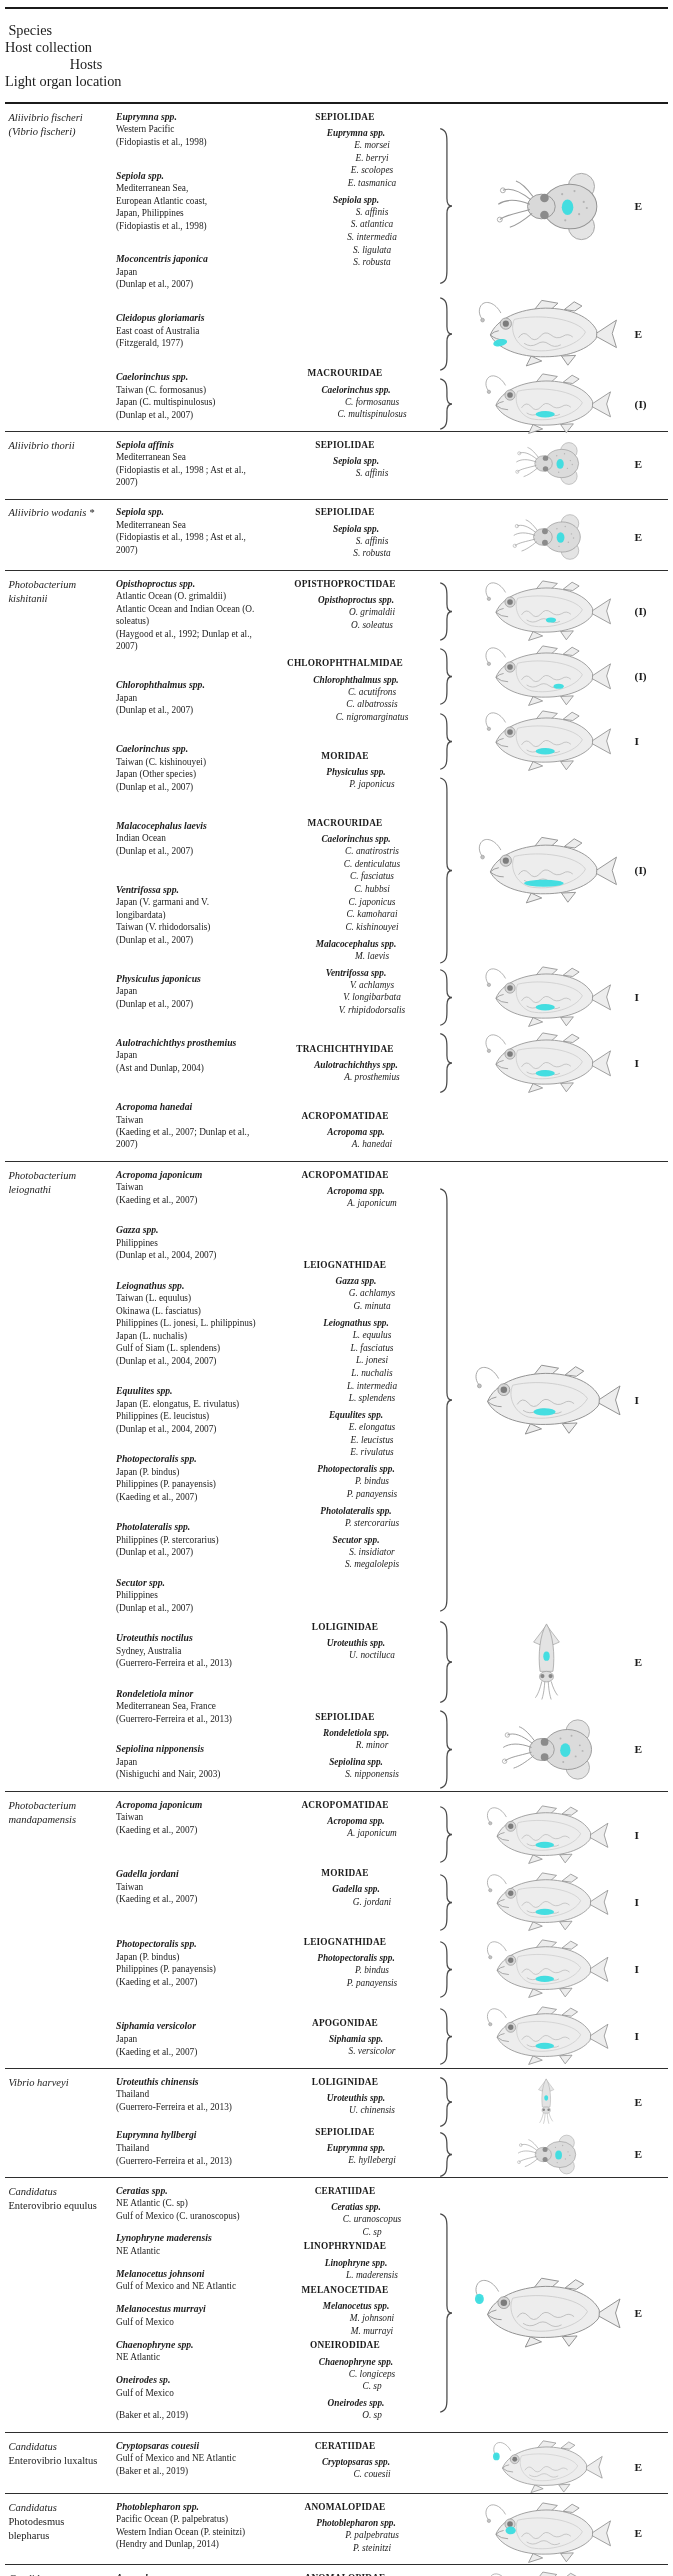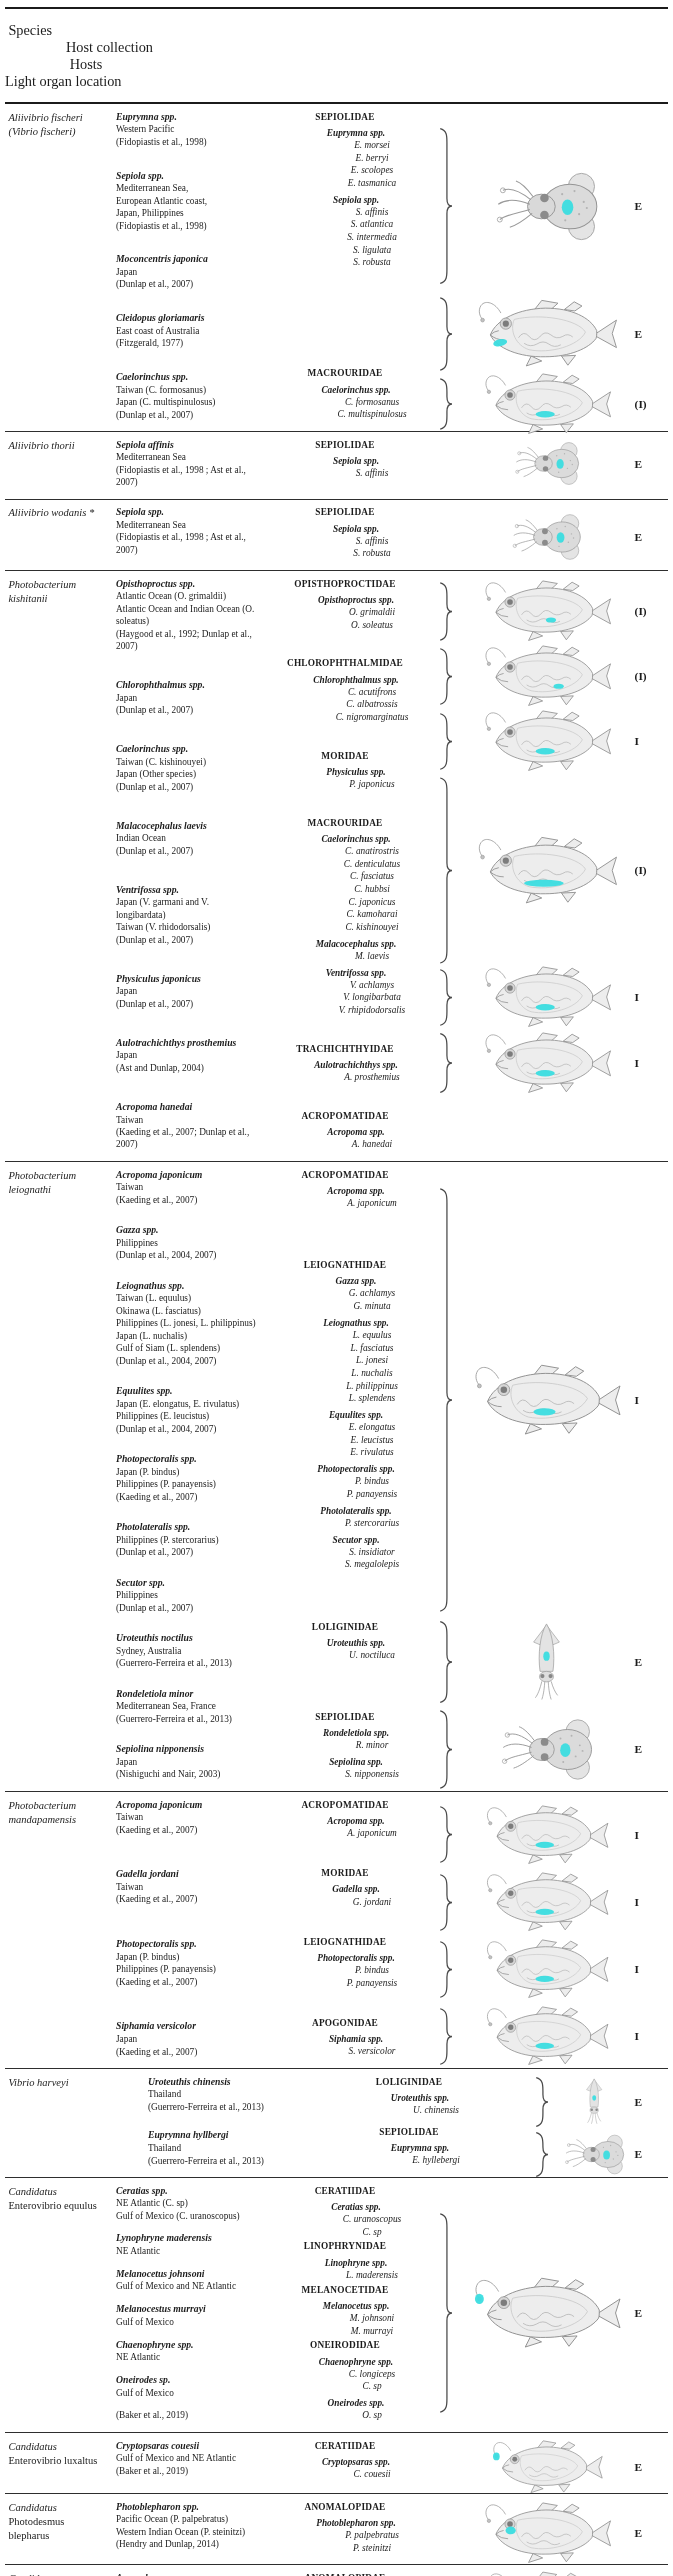--- a/index.html
+++ b/index.html
@@ -1,20 +1,20 @@
 <!DOCTYPE html>
 <html style="font-size:13.5px"><head>
 <meta charset="utf-8">
 <style>
   html,body{margin:0;padding:0;background:#fff;}
   body{width:673px;font-family:"Liberation Serif","DejaVu Serif",serif;color:#1c1c1c;}
   .table{margin:6.7px 5px 0 5px;border-top:2.5px solid #1b1b1b;border-bottom:2.5px solid #1b1b1b;}
   .thead{display:flex;align-items:flex-start;padding:13.5px 0 11.8px 0;border-bottom:2.5px solid #1b1b1b;font-size:14.3px;flex-direction:column;}
   .c1{width:111px;padding-left:3.4px;box-sizing:border-box;}
-  .c2{width:148px;box-sizing:border-box;text-align:right;}
+  .c2{width:148px;box-sizing:border-box;}
   .c3{width:162px;text-align:center;box-sizing:border-box;}
   .c4{flex:1;text-align:right;box-sizing:border-box;}
   .row{display:flex;position:relative;border-bottom:1.7px solid #2e2e2e;padding:5px 0;box-sizing:border-box;}
   .row:last-child{border-bottom:none;}
   .col-species{width:111px;flex:none;padding:1.7px 1.7px 0 3.4px;font-size:10.5px;line-height:1.35;box-sizing:border-box;}
   .sp-line{font-style:normal;}
   .sp-line.it{font-style:italic;}
   .col-collect{width:148px;flex:none;display:flex;flex-direction:column;justify-content:space-between;font-size:9.3px;padding:1.7px 5px 5px 0;box-sizing:border-box;}
   .collect-name{font-weight:bold;font-style:italic;font-size:9.7px;line-height:1.3;}
   .collect-line{line-height:1.34;}
@@ -695,21 +695,21 @@
               <div class="genus-name">Gazza spp.</div>
               <div class="species-item">G. achlamys</div>
               <div class="species-item">G. minuta</div>
             </div>
             <div class="genus-block">
               <div class="genus-name">Leiognathus spp.</div>
               <div class="species-item">L. equulus</div>
               <div class="species-item">L. fasciatus</div>
               <div class="species-item">L. jonesi</div>
               <div class="species-item">L. nuchalis</div>
-              <div class="species-item">L. philippinus</div>
+              <div class="species-item">L. intermedia</div>
               <div class="species-item">L. splendens</div>
             </div>
             <div class="genus-block">
               <div class="genus-name">Equulites spp.</div>
               <div class="species-item">E. elongatus</div>
               <div class="species-item">E. leucistus</div>
               <div class="species-item">E. rivulatus</div>
             </div>
             <div class="genus-block">
               <div class="genus-name">Photopectoralis spp.</div>
@@ -1016,21 +1016,21 @@
     <circle cx="15" cy="31" r="2.6" fill="#c2c2c2" stroke="#9c9c9c"></circle>
     <g fill="#3bdde0" opacity="0.95">
                   <ellipse cx="103" cy="66" rx="15" ry="5"></ellipse>
                 </g>
   </svg>
             </div>
             <span class="organ-label">I</span>
           </div>
         </div>
       </div>
-      <div class="row" style="min-height: 109px; gap: 32px;">
+      <div class="row" style="min-height: 109px;">
         <div class="col-species">
           <div class="sp-line it">Vibrio harveyi</div>
         </div>
         <div class="col-collect">
           <div class="collect-entry">
             <div class="collect-name">Uroteuthis chinensis</div>
             <div class="collect-line">Thailand</div>
             <div class="collect-line">(Guerrero-Ferreira et al., 2013)</div>
           </div>
           <div class="collect-entry">

